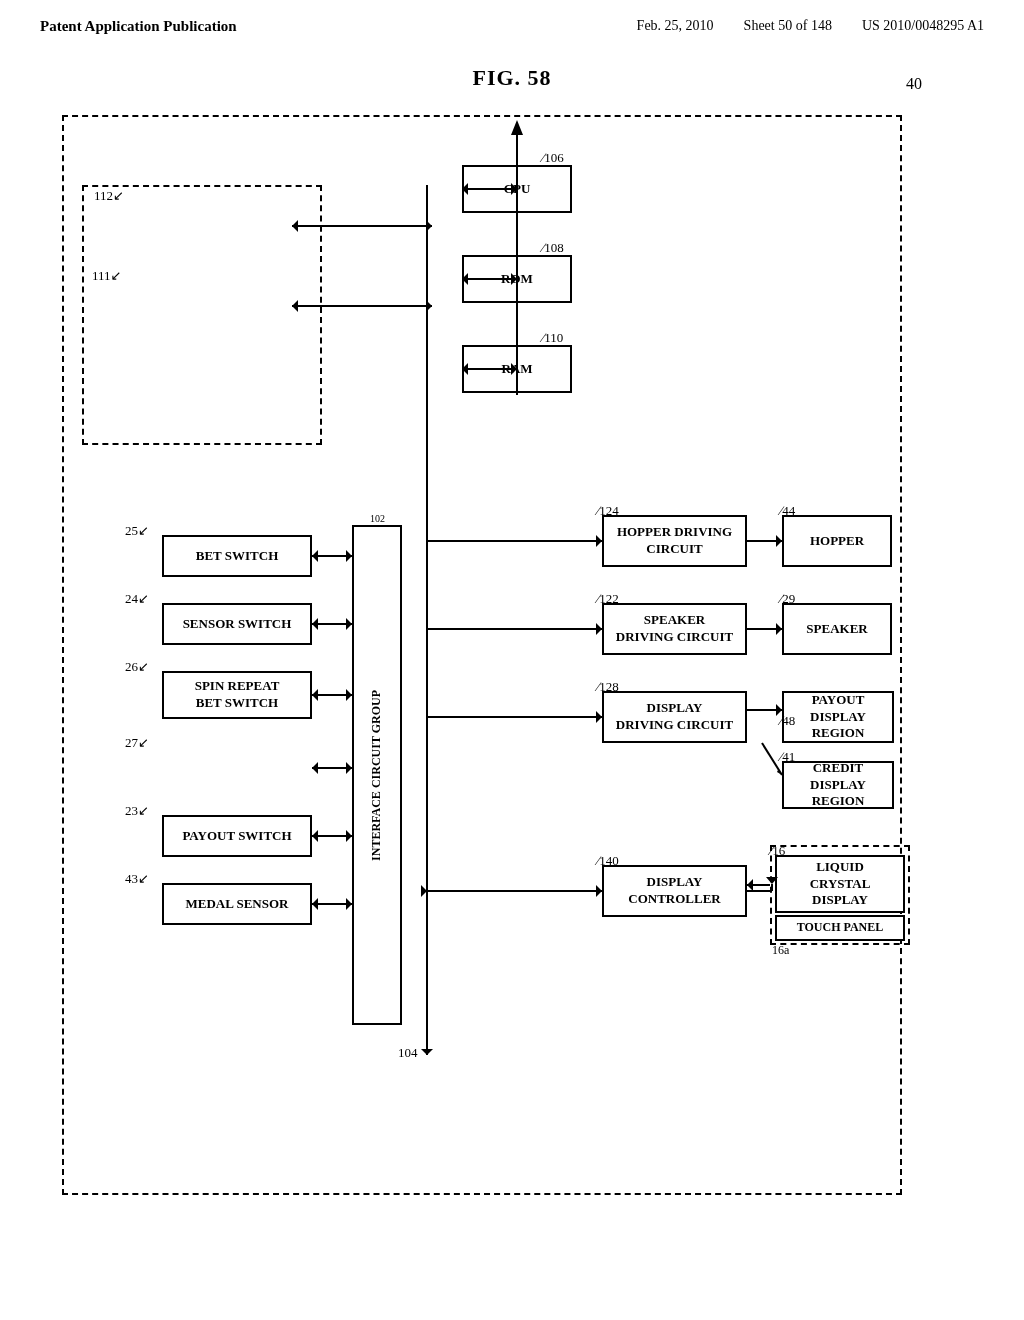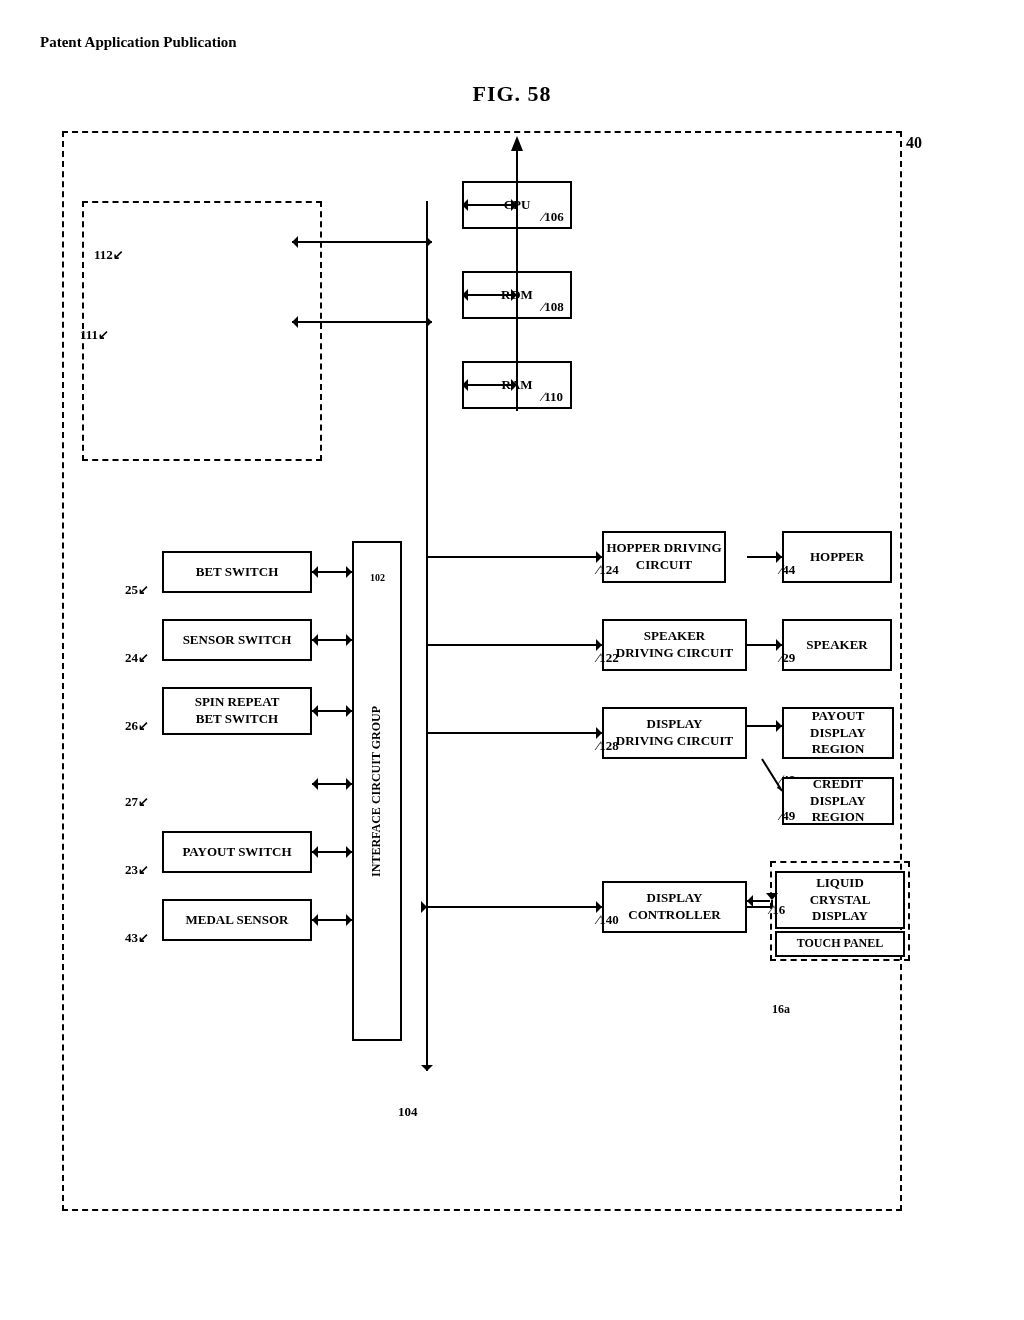--- a/index.html
+++ b/index.html
@@ -11,21 +11,20 @@
       position: relative;
       overflow-x: hidden;
     }
 
     .header {
       display: flex;
       justify-content: space-between;
       align-items: flex-start;
       padding: 18px 40px 0 40px;
       font-size: 15px;
-      margin-top: 16px;
     }
 
     .header-left { font-weight: bold; }
     .header-right { display: flex; gap: 30px; font-size: 14px; }
 
     .diagram-area {
       position: relative;
       margin: 20px auto 0 auto;
       width: 940px;
       height: 1200px;
@@ -57,39 +56,43 @@
     .dashed-box {
       position: absolute;
       border: 2px dashed #000;
       background: transparent;
     }
 
     
     .label {
       position: absolute;
       font-size: 13px;
-      font-weight: bold;
+      font-weight: normal;
       white-space: nowrap;
-      margin-top: 43px;
     }
 
     
     .diagram-svg {
       position: absolute;
       top: 0; left: 0;
       width: 100%;
       height: 100%;
       pointer-events: none;
     }
   </style>
 </head>
 <body>
 
 <div class="header">
   <div class="header-left">Patent Application Publication</div>
+  <div class="header-right">
+    <span>Feb. 25, 2010</span>
+    <span>Sheet 50 of 148</span>
+    <span>US 2010/0048295 A1</span>
+  </div>
 </div>
 
 <div class="diagram-area">
 
   <div class="fig-label" style="position:absolute; top:10px; left:50%; transform:translateX(-50%);">FIG. 58</div>
 
   <div class="label" style="top:20px; right:60px; font-size:16px;">
     <span>40</span>
   </div>
 
@@ -115,21 +118,21 @@
     <span>RAM</span>
   </div>
   <div class="label" style="top:275px; left:500px;">
     ∕<span>110</span>
   </div>
 
   <div class="label" style="top:133px; left:52px;">
     112↙
   </div>
 
-  <div class="label" style="top:213px; left:38px;text-align:center;">
+  <div class="label" style="top:213px; left:50px;text-align:center;">
     111↙
   </div>
 
   <div class="block" style="top:470px; left:310px; width:50px; height:500px; writing-mode:vertical-rl; text-align:center; font-size:12px;">
     <span style="transform:rotate(180deg); display:block; white-space:nowrap;">INTERFACE CIRCUIT GROUP</span>
   </div>
   <div class="label" style="top:458px; left:328px; font-size:10px;">
     102
   </div>
 
@@ -165,21 +168,21 @@
     23↙
   </div>
 
   <div class="block" style="top:828px; left:120px; width:150px; height:42px;">
     <span>MEDAL SENSOR</span>
   </div>
   <div class="label" style="top:816px; left:83px;">
     43↙
   </div>
 
-  <div class="block" style="top:460px; left:560px; width:124px; height:52px;">
+  <div class="block" style="top:460px; left:560px; width:145px; height:52px;">
     <span>HOPPER DRIVING<br>CIRCUIT</span>
   </div>
   <div class="label" style="top:448px; left:555px;">
     ∕124
   </div>
 
   <div class="block" style="top:548px; left:560px; width:145px; height:52px;">
     <span>SPEAKER<br>DRIVING CIRCUIT</span>
   </div>
   <div class="label" style="top:536px; left:555px;">
@@ -218,21 +221,21 @@
     <span>PAYOUT<br>DISPLAY REGION</span>
   </div>
   <div class="label" style="top:658px; left:738px;">
     ∕48
   </div>
 
   <div class="block" style="top:706px; left:740px; width:112px; height:48px;">
     <span>CREDIT DISPLAY<br>REGION</span>
   </div>
   <div class="label" style="top:694px; left:738px;">
-    ∕49
+    ∕41
   </div>
 
   <div class="dashed-box" style="top:790px; left:728px; width:140px; height:100px;"></div>
   <div class="block" style="top:800px; left:733px; width:130px; height:58px; border:2px solid #000;">
     <span>LIQUID<br>CRYSTAL<br>DISPLAY</span>
   </div>
   <div class="label" style="top:788px; left:728px;">
     ∕16
   </div>
   <div class="block" style="top:860px; left:733px; width:130px; height:26px; border:2px solid #000; font-size:12px;">

